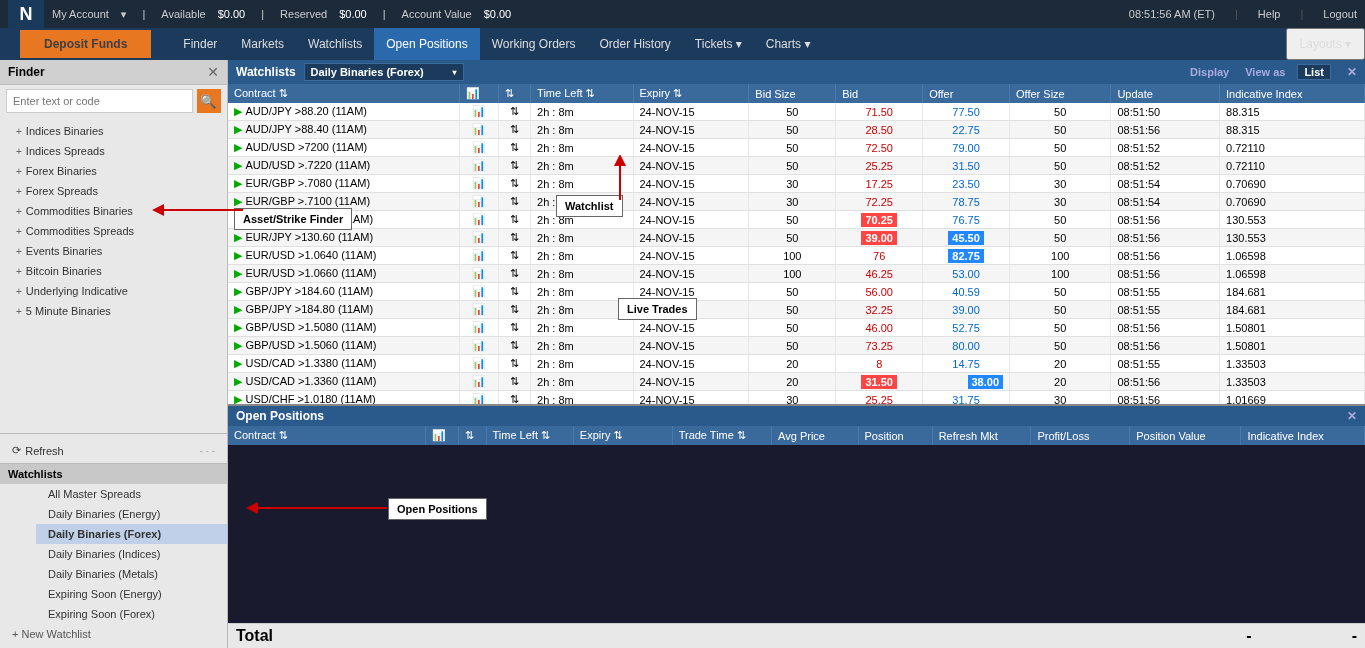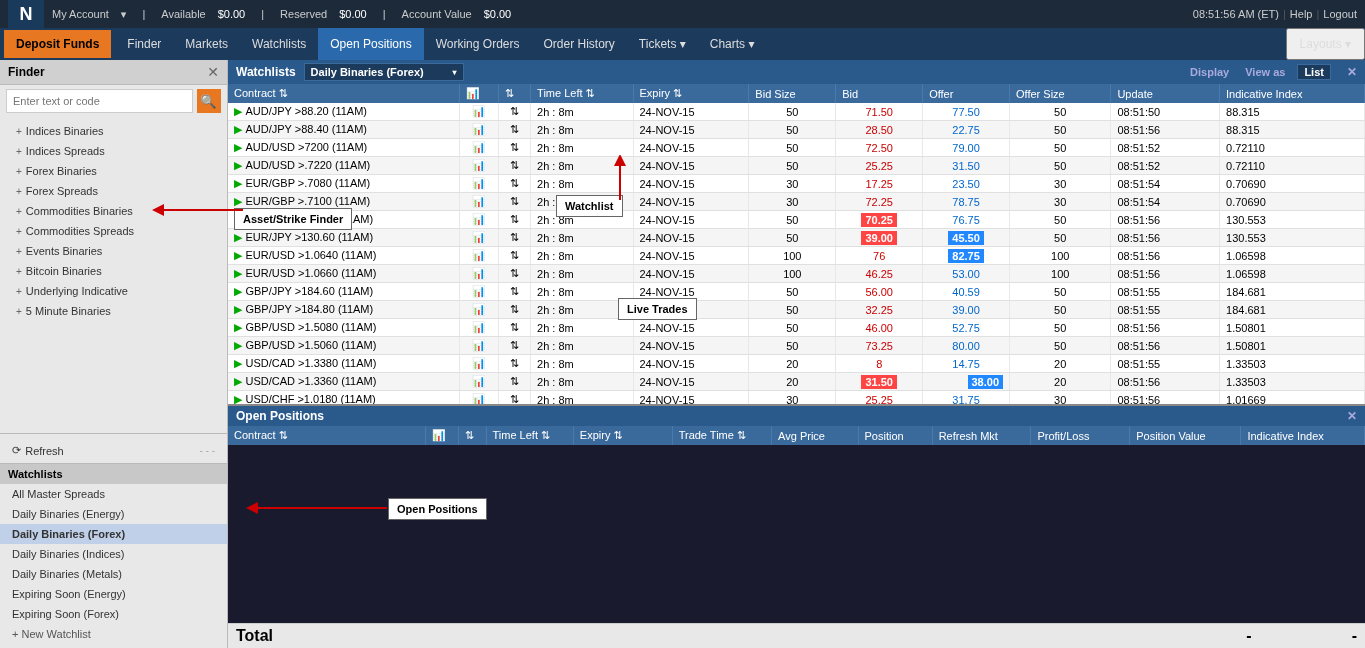--- a/index.html
+++ b/index.html
@@ -5,26 +5,26 @@
     * { margin: 0; padding: 0; box-sizing: border-box; }
     body { font-family: Arial, sans-serif; font-size: 11px; background: #1a1a2e; color: #000; overflow: hidden; width: 1365px; height: 648px; }
 
     
     .top-bar { background: #1c2a3a; color: #ccc; display: flex; align-items: center; height: 28px; padding: 0 8px; font-size: 11px; }
     .top-bar .logo { background: #1a3a5c; color: #fff; font-weight: bold; font-size: 16px; width: 36px; height: 28px; display: flex; align-items: center; justify-content: center; margin-right: 8px; }
     .top-bar .logo-n { color: #fff; font-size: 18px; font-weight: bold; }
     .top-bar .account-info { display: flex; align-items: center; gap: 12px; flex: 1; }
     .top-bar .account-info span { color: #ccc; }
     .top-bar .account-info .val { color: #fff; }
-    .top-bar .time-area { margin-left: auto; display: flex; align-items: center; color: #ccc; text-align: right; }
+    .top-bar .time-area { margin-left: auto; display: flex; align-items: center; gap: 16px; color: #ccc; text-align: right; }
     .separator { color: #555; margin: 0 4px; }
 
     
     .nav-bar { background: #1c3a5c; display: flex; align-items: center; height: 32px; }
-    .nav-bar .deposit-btn { background: #e87722; color: #000000; padding: 4px 12px; font-size: 12px; font-weight: bold; margin: 0 4px; border: none; cursor: pointer; height: 28px; }
+    .nav-bar .deposit-btn { background: #e87722; color: #404040; padding: 4px 24px; font-size: 12px; font-weight: bold; margin: 0 20px; border: none; cursor: pointer; height: 28px; }
     .nav-bar .nav-btn { color: #ddd; padding: 0 12px; height: 32px; display: flex; align-items: center; cursor: pointer; font-size: 12px; border: none; background: transparent; }
     .nav-bar .nav-btn.open-pos { background: #2a6aac; color: #fff; }
     .nav-bar .layouts-btn { margin-left: auto; color: #ddd; padding: 0 12px; height: 32px; display: flex; align-items: center; cursor: pointer; font-size: 12px; }
 
     
     .main-layout { display: flex; height: calc(648px - 60px); }
 
     
     .finder-sidebar { width: 228px; background: #e8e8e8; border-right: 1px solid #bbb; display: flex; flex-direction: column; flex-shrink: 0; }
     .finder-header { background: #d0d0d0; padding: 4px 8px; display: flex; align-items: center; justify-content: space-between; border-bottom: 1px solid #bbb; font-size: 12px; font-weight: bold; }
@@ -33,21 +33,21 @@
     .finder-search input { flex: 1; height: 24px; border: 1px solid #ccc; padding: 2px 6px; font-size: 11px; }
     .finder-search .search-btn { background: #e87722; border: none; color: #fff; width: 24px; height: 24px; cursor: pointer; display: flex; align-items: center; justify-content: center; }
     .finder-nav { flex: 1; overflow-y: auto; padding: 4px 0; }
     .finder-nav-item { padding: 4px 16px; cursor: pointer; color: #333; font-size: 11px; display: flex; align-items: center; gap: 4px; }
     .finder-nav-item .plus { color: #666; font-size: 10px; }
     .finder-bottom { border-top: 1px solid #bbb; padding: 4px 0; }
     .refresh-btn { padding: 6px 12px; cursor: pointer; color: #333; font-size: 11px; display: flex; align-items: center; gap: 4px; }
     .watchlists-section { border-top: 1px solid #bbb; }
     .watchlists-label { background: #c8c8c8; padding: 4px 8px; font-weight: bold; font-size: 11px; display: flex; align-items: center; gap: 6px; }
     .watchlists-list { overflow-y: auto; max-height: 150px; }
-    .watchlist-item { padding: 4px 12px; cursor: pointer; font-size: 11px; color: #333; }
+    .watchlist-item { padding: 4px 12px; cursor: pointer; font-size: 11px; color: #333; margin-left: 36px; }
     .watchlist-item.active { background: #c0d0e8; font-weight: bold; }
     .new-watchlist { padding: 4px 12px; color: #555; font-size: 11px; cursor: pointer; display: flex; align-items: center; gap: 4px; }
 
     
     .content-area { flex: 1; display: flex; flex-direction: column; overflow: hidden; }
 
     
     .watchlists-panel { flex: 0 0 auto; display: flex; flex-direction: column; }
     .panel-header { background: #2a5a8c; color: #fff; padding: 3px 8px; display: flex; align-items: center; gap: 8px; font-size: 12px; font-weight: bold; }
 

